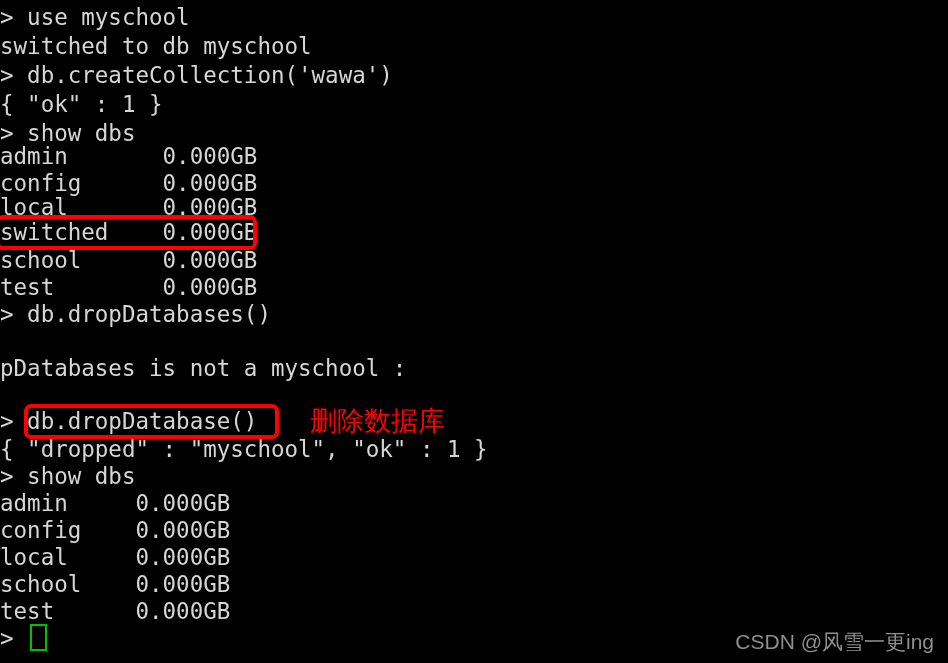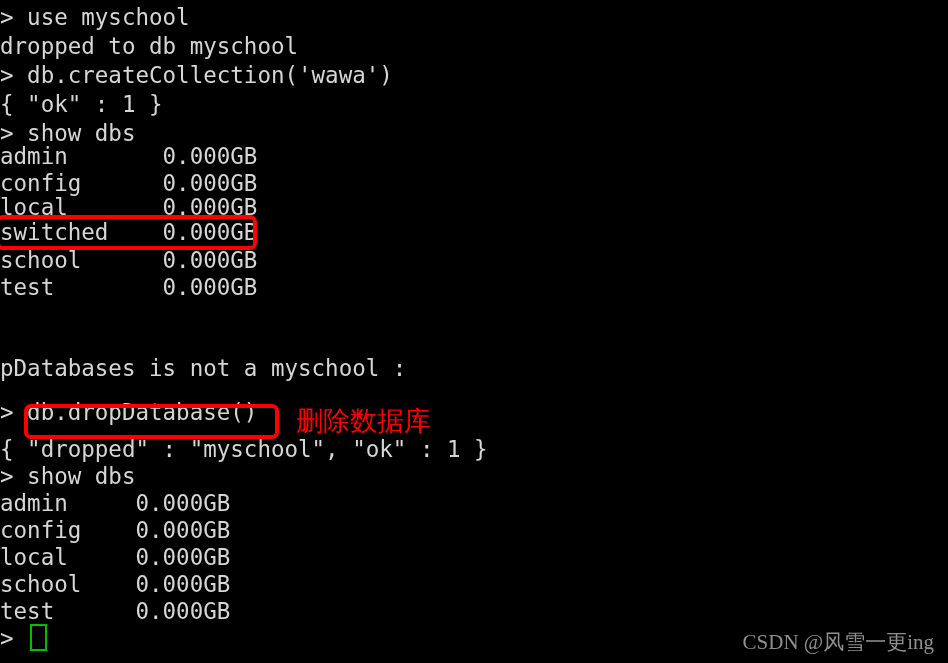--- a/index.html
+++ b/index.html
@@ -52,21 +52,21 @@
   }
   #redbox-dropdatabase {
     left: 24px;
     top: 404px;
     width: 255px;
     height: 35px;
   }
   
   #annotation-drop-db {
     position: absolute;
-    left: 296px;
+    left: 310px;
     top: 404px;
     height: 33px;
     line-height: 33px;
     font-size: 27px;
     color: #ff0000;
     white-space: pre;
     font-family: "DejaVu Sans", "Liberation Sans", sans-serif;
   }
   
   #cursor {
@@ -80,43 +80,44 @@
     background: transparent;
   }
   
   #watermark {
     position: absolute;
     right: 14px;
     bottom: 7px;
     font-size: 21px;
     color: #8f8f8f;
     white-space: pre;
-    font-family: Liberation Serif, serif;
+    font-family: Liberation Sans, sans-serif;
   }
 </style>
 </head>
 <body>
 
 <div id="screen">
 
   <div id="terminal">
 
     <div class="line" style="top:3px">&gt; use myschool</div>
-    <div class="line" style="top:32px">dropped to db myschool</div>
+    <div class="line" style="top:32px">switched to db myschool</div>
     <div class="line" style="top:61px">&gt; db.createCollection('wawa')</div>
     <div class="line" style="top:90px">{ "ok" : 1 }</div>
     <div class="line" style="top:119px">&gt; show dbs</div>
     <div class="line" style="top:142px">admin       0.000GB</div>
     <div class="line" style="top:169px">config      0.000GB</div>
     <div class="line" style="top:193px">local       0.000GB</div>
     <div class="line" style="top:218px">switched    0.000GB</div>
     <div class="line" style="top:246px">school      0.000GB</div>
     <div class="line" style="top:273px">test        0.000GB</div>
+    <div class="line" style="top:300px">&gt; db.dropDatabases()</div>
     <div class="line" style="top:354px">pDatabases is not a myschool :</div>
-    <div class="line" style="top:398px">&gt; db.dropDatabase()</div>
+    <div class="line" style="top:407px">&gt; db.dropDatabase()</div>
     <div class="line" style="top:435px">{ "dropped" : "myschool", "ok" : 1 }</div>
     <div class="line" style="top:462px">&gt; show dbs</div>
     <div class="line" style="top:489px">admin     0.000GB</div>
     <div class="line" style="top:516px">config    0.000GB</div>
     <div class="line" style="top:543px">local     0.000GB</div>
     <div class="line" style="top:570px">school    0.000GB</div>
     <div class="line" style="top:597px">test      0.000GB</div>
     <div class="line" style="top:624px">&gt; </div>
 
     <div id="cursor"></div>

